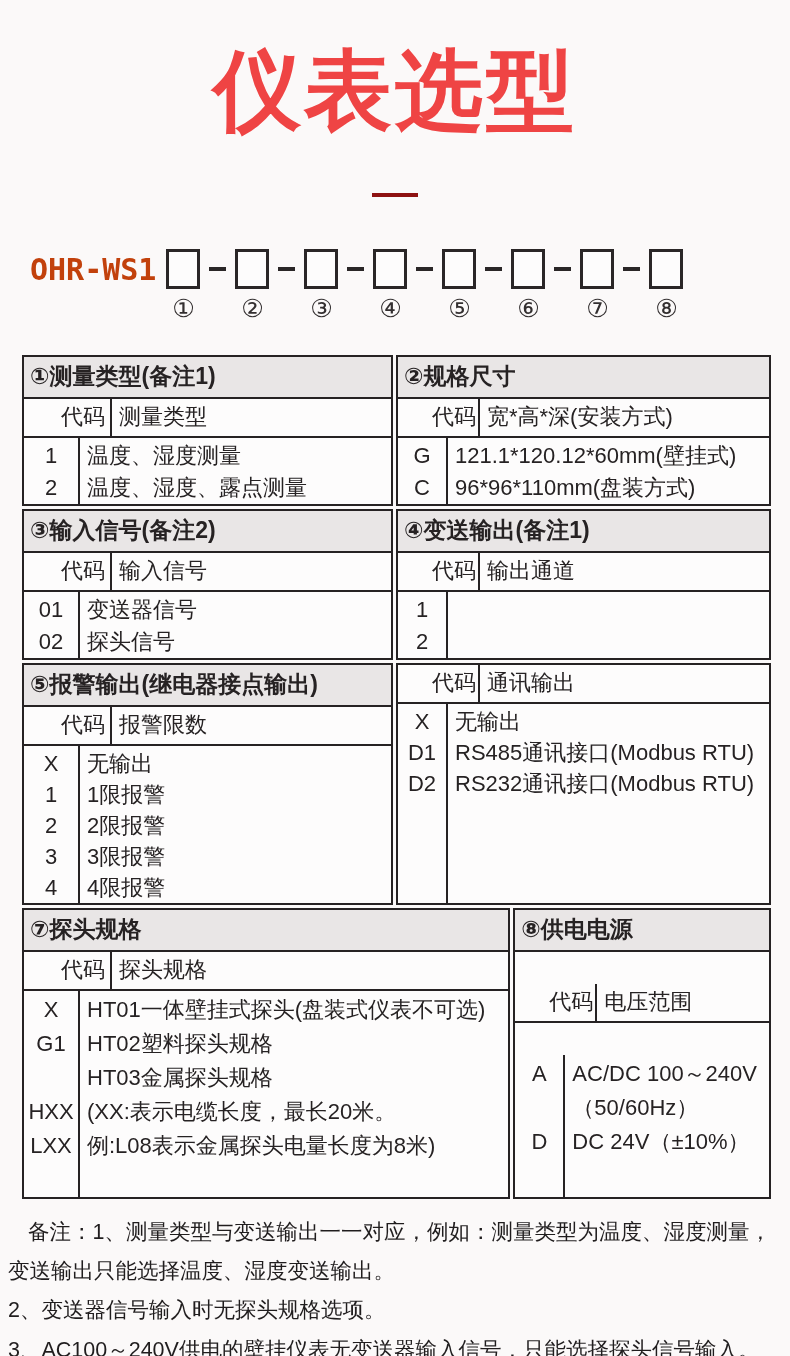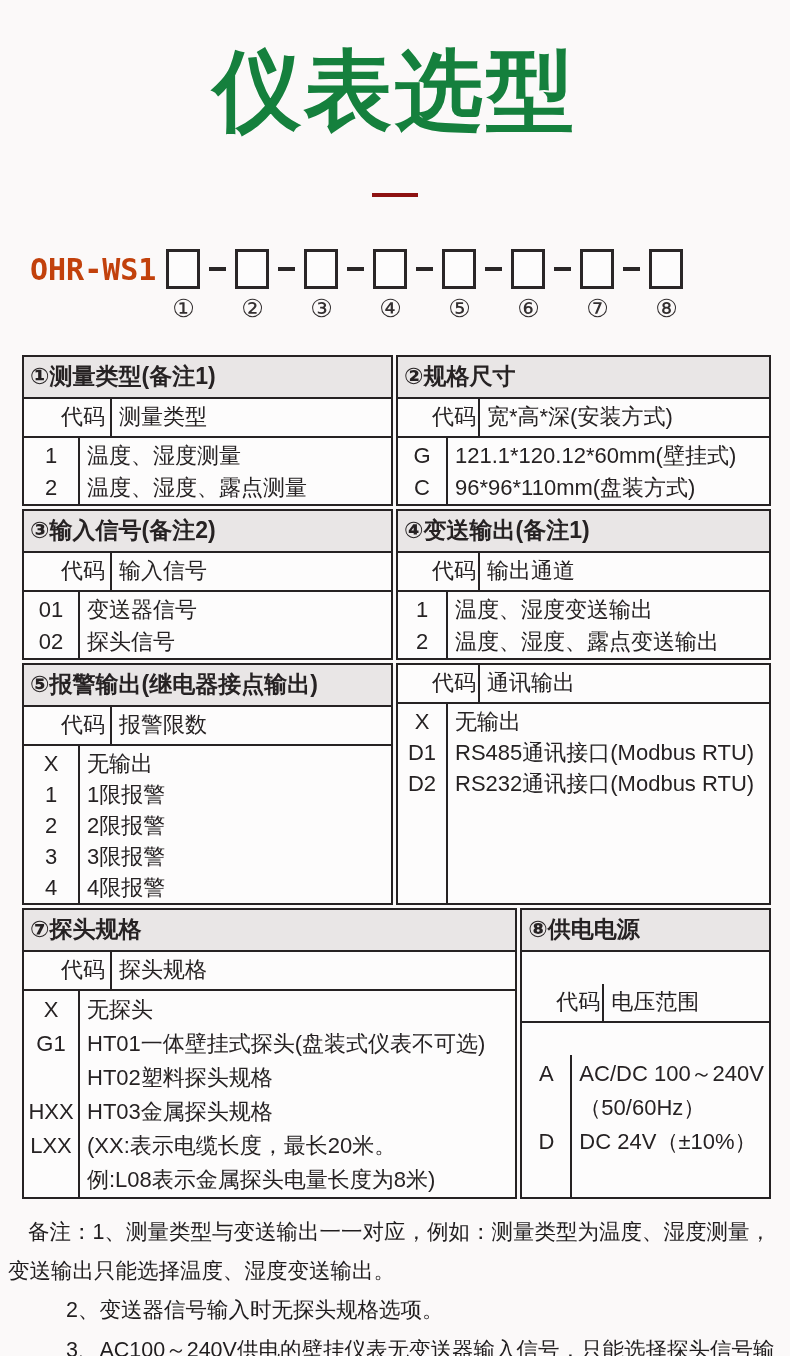--- a/index.html
+++ b/index.html
@@ -12,21 +12,21 @@
     color: #262223;
   }
   .page { width: 790px; padding-top: 40px; position: relative; }
 
   
   .page-title {
     text-align: center;
     font-size: 88px;
     font-weight: 900;
     letter-spacing: 3px;
-    color: #15803d;
+    color: #ef4444;
     line-height: 1.15;
   }
   .title-underline {
     width: 46px; height: 4px;
     background: #8e1212;
     margin: 52px auto 0 auto;
   }
 
   
   .model-row {
@@ -78,39 +78,39 @@
     font-size: 23px;
     padding: 4px 6px 5px 6px;
     white-space: nowrap;
     overflow: hidden;
   }
   .tbl-header { display: flex; border-bottom: 2px solid #262223; font-size: 22px; padding-left: 32px; }
   .hc1 { text-align: center; border-right: 2px solid #262223; padding: 3px 0 4px 0; flex-shrink: 0; }
   .hc2 { flex: 1; padding: 3px 0 4px 7px; white-space: nowrap; overflow: hidden; }
   .tbl-body { display: flex; flex: 1; font-size: 22px; }
   .bc1 { text-align: center; border-right: 2px solid #262223; flex-shrink: 0; padding-top: 2px; }
-  .bc2 { flex: 1; padding: 2px 5px 0 7px; white-space: nowrap; overflow: hidden; }
+  .bc2 { flex: 1; padding: 2px 12px 0 7px; white-space: nowrap; overflow: hidden; }
   .ln { min-height: 32px; line-height: 32px; }
   .block-56 .ln { min-height: 31px; line-height: 31px; }
   .block-78 .ln { min-height: 34px; line-height: 34px; }
 
   .tbl-left-a  { width: 371px; }
   .tbl-right-a { flex: 1; }
   .tbl-left-b  { width: 516px; }
   .tbl-right-b { flex: 1; gap: 32px; }
   .w56 { width: 56px; }
   .w50 { width: 50px; }
   .block-12, .block-34 { min-height: 139px; }
   .block-56 { min-height: 228px; }
   .block-78 { min-height: 278px; }
 
   
   .notes { margin: 14px 14px 0 8px; font-size: 21.5px; line-height: 1.82; color: #201d1e; }
   .note-1 { text-indent: 20px; }
-  .note-sub { margin-left: 58px; }
+  .note-sub { }
 </style>
 </head>
 <body>
 
 <div class="page">
 
   <h1 class="page-title">仪表选型</h1>
   <div class="title-underline"></div>
 
   <div class="model-row">
@@ -218,24 +218,20 @@
       <div class="tbl tbl-right-a">
         <div class="tbl-title">④变送输出(备注1)</div>
         <div class="tbl-header">
           <div class="hc1 w50">代码</div>
           <div class="hc2">输出通道</div>
         </div>
         <div class="tbl-body">
           <div class="bc1 w50">
             <div class="ln">1</div>
             <div class="ln">2</div>
-          </div>
-          <div class="bc2">
-            <div class="ln">温度、湿度变送输出</div>
-            <div class="ln">温度、湿度、露点变送输出</div>
           </div>
         </div>
       </div>
     </div>
 
     <div class="block block-56">
       <div class="tbl tbl-left-a">
         <div class="tbl-title">⑤报警输出(继电器接点输出)</div>
         <div class="tbl-header">
           <div class="hc1 w56">代码</div>
@@ -288,21 +284,20 @@
         <div class="tbl-body">
           <div class="bc1 w56">
             <div class="ln">X</div>
             <div class="ln">G1</div>
             <div class="ln"></div>
             <div class="ln">HXX</div>
             <div class="ln">LXX</div>
             <div class="ln"></div>
           </div>
           <div class="bc2">
-            <div class="ln">无探头</div>
             <div class="ln">HT01一体壁挂式探头(盘装式仪表不可选)</div>
             <div class="ln">HT02塑料探头规格</div>
             <div class="ln">HT03金属探头规格</div>
             <div class="ln">(XX:表示电缆长度，最长20米。</div>
             <div class="ln">例:L08表示金属探头电量长度为8米)</div>
           </div>
         </div>
       </div>
       <div class="tbl tbl-right-b">
         <div class="tbl-title">⑧供电电源</div>

